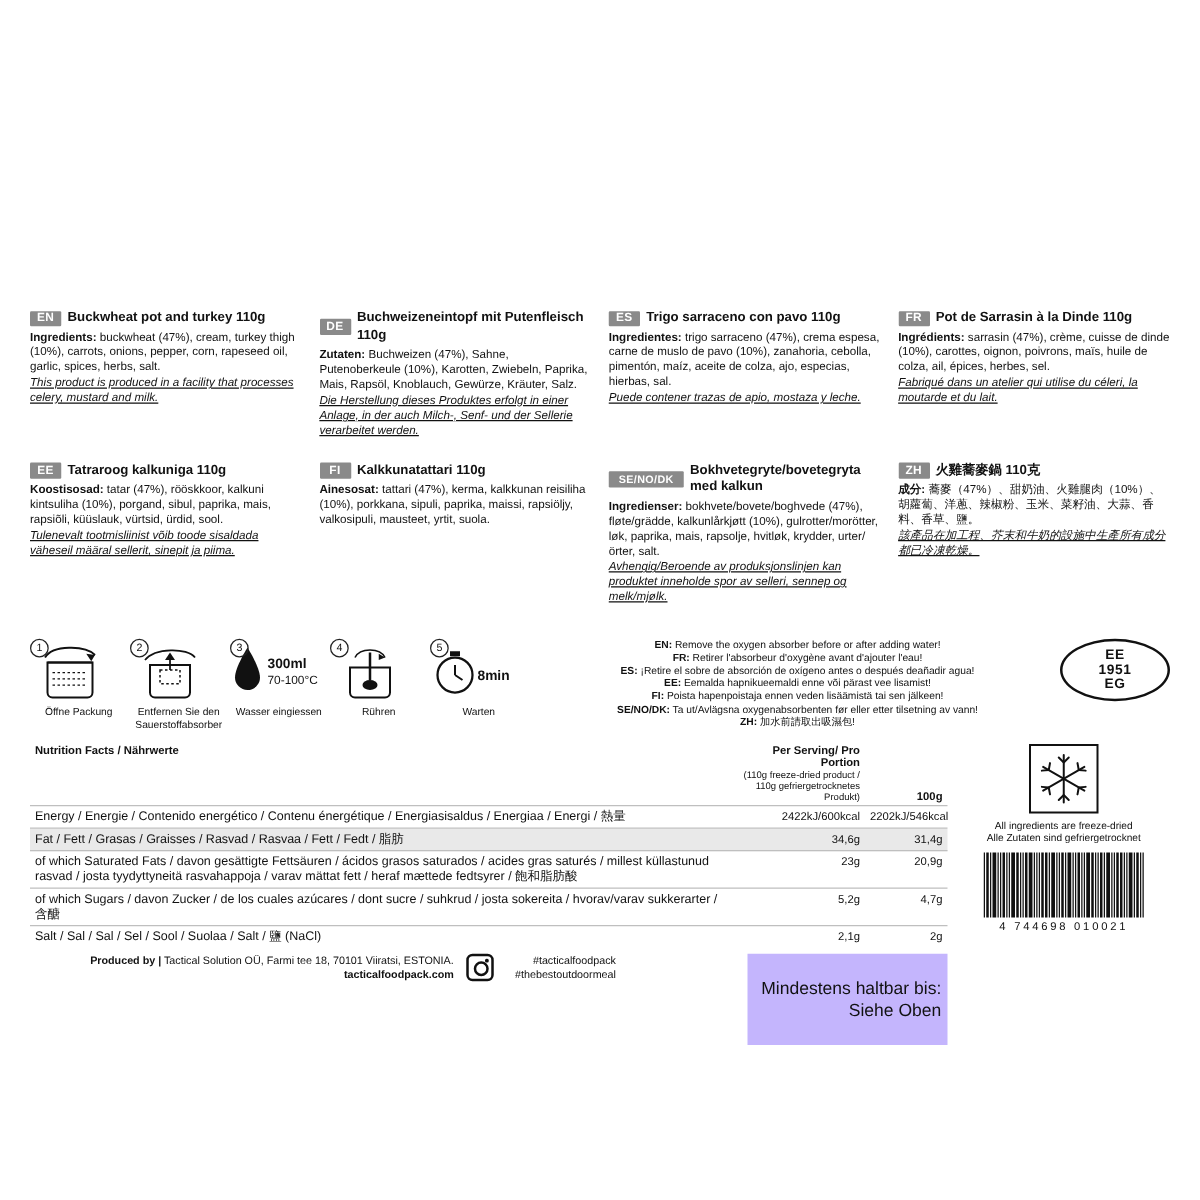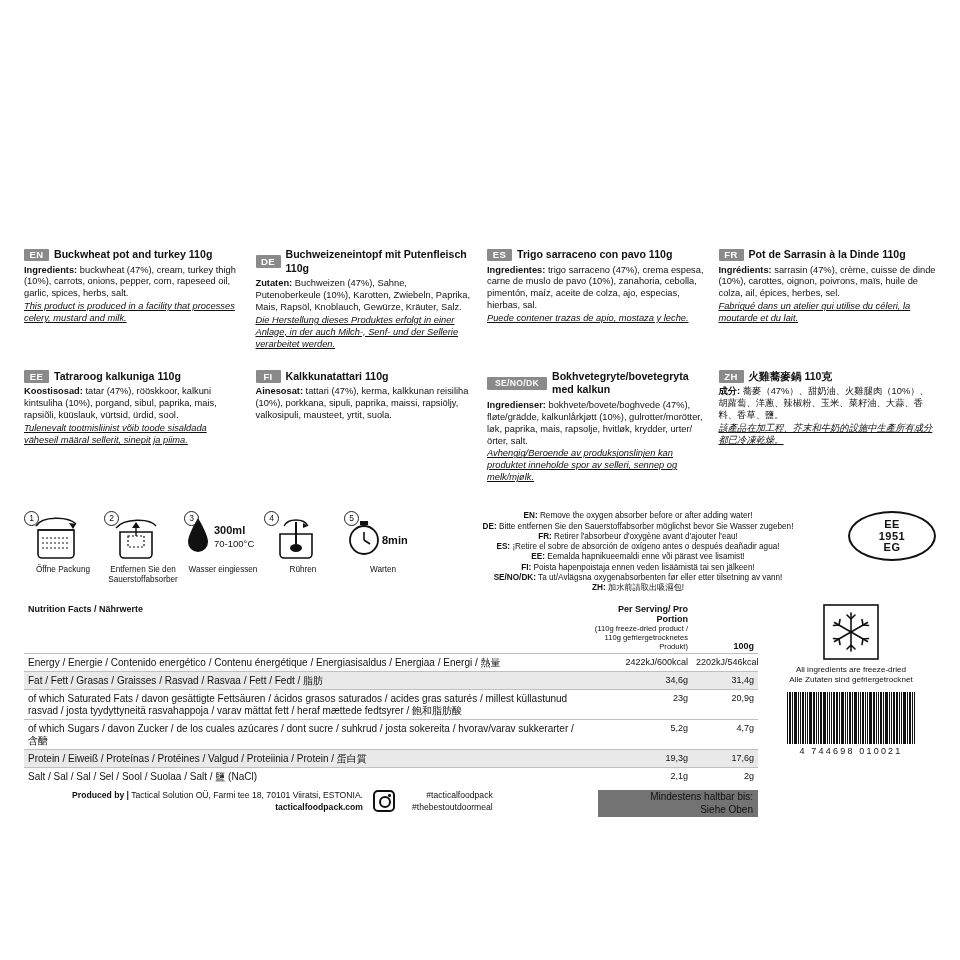--- a/index.html
+++ b/index.html
@@ -91,21 +91,21 @@
   
   .foot{display:flex;align-items:flex-start;gap:10px;margin-top:5px;font-size:8.6px;line-height:1.3;text-align:right;}
   .foot .mfr{flex:1;}
   .foot .mfr a{color:#111;font-weight:bold;text-decoration:none;}
   .social{display:flex;align-items:flex-start;gap:17px;width:215px;}
   .ig{
     width:18px;height:18px;border:2px solid #111;border-radius:5px;position:relative;flex:none;
   }
   .ig:before{content:"";position:absolute;left:4px;top:4px;width:8px;height:8px;border:2px solid #111;border-radius:50%;}
   .ig:after{content:"";position:absolute;right:2.5px;top:2px;width:2.5px;height:2.5px;background:#111;border-radius:50%;}
-  .bb-box{width:150px;background:#737373;padding:1px 5px;font-size:10px;line-height:1.25;}
+  .bb-box{width:150px;background:#c4b5fd;padding:19px 5px;font-size:14px;line-height:1.25;}
 
   
   .right-col{width:170px;display:flex;flex-direction:column;align-items:center;}
   .freeze{margin-top:2px;}
   .freeze-txt{font-size:8.1px;line-height:1.25;text-align:center;margin-top:4px;}
   .barcode{margin-top:6px;display:flex;flex-direction:column;align-items:center;}
   .bars{height:52px;display:flex;align-items:flex-end;}
   .bars i{display:block;background:#111;height:52px;margin-right:1px;}
   .bc-num{font-size:9px;letter-spacing:2.2px;margin-top:2px;}
 
@@ -259,21 +259,20 @@
             <text x="38" y="32" font-family="Liberation Sans, sans-serif" font-size="11" font-weight="bold" fill="#111">8min</text>
           </svg>
         </div>
         <div class="cap">Warten</div>
       </div>
 
     </div>
 
     <div class="instr-text">
       <div><b>EN:</b> <span>Remove the oxygen absorber before or after adding water!</span></div>
-      <div><b>DE:</b> <span>Bitte entfernen Sie den Sauerstoffabsorber möglichst bevor Sie Wasser zugeben!</span></div>
       <div><b>FR:</b> <span>Retirer l'absorbeur d'oxygène avant d'ajouter l'eau!</span></div>
       <div><b>ES:</b> <span>¡Retire el sobre de absorción de oxígeno antes o después deañadir agua!</span></div>
       <div><b>EE:</b> <span>Eemalda hapnikueemaldi enne või pärast vee lisamist!</span></div>
       <div><b>FI:</b> <span>Poista hapenpoistaja ennen veden lisäämistä tai sen jälkeen!</span></div>
       <div><b>SE/NO/DK:</b> <span>Ta ut/Avlägsna oxygenabsorbenten før eller etter tilsetning av vann!</span></div>
       <div><b>ZH:</b> <span>加水前請取出吸濕包!</span></div>
     </div>
 
     <div class="ee-mark">
       <div class="oval">
@@ -316,25 +315,20 @@
         </tr>
         <tr>
           <td class="sub">of which Saturated Fats / davon gesättigte Fettsäuren / ácidos grasos saturados / acides gras saturés / millest küllastunud rasvad / josta tyydyttyneitä rasvahappoja / varav mättat fett / heraf mættede fedtsyrer / 飽和脂肪酸</td>
           <td class="col-a">23g</td>
           <td class="col-b">20,9g</td>
         </tr>
         <tr>
           <td class="sub">of which Sugars / davon Zucker / de los cuales azúcares / dont sucre / suhkrud / josta sokereita / hvorav/varav sukkerarter / 含醣</td>
           <td class="col-a">5,2g</td>
           <td class="col-b">4,7g</td>
-        </tr>
-        <tr class="shade">
-          <td class="sub">Protein / Eiweiß / Proteínas / Protéines / Valgud / Proteiinia / Protein / 蛋白質</td>
-          <td class="col-a">19,3g</td>
-          <td class="col-b">17,6g</td>
         </tr>
         <tr>
           <td class="sub">Salt / Sal / Sal / Sel / Sool / Suolaa / Salt / 鹽 (NaCl)</td>
           <td class="col-a">2,1g</td>
           <td class="col-b">2g</td>
         </tr>
       </tbody>
         </table>
 
       <div class="foot">

